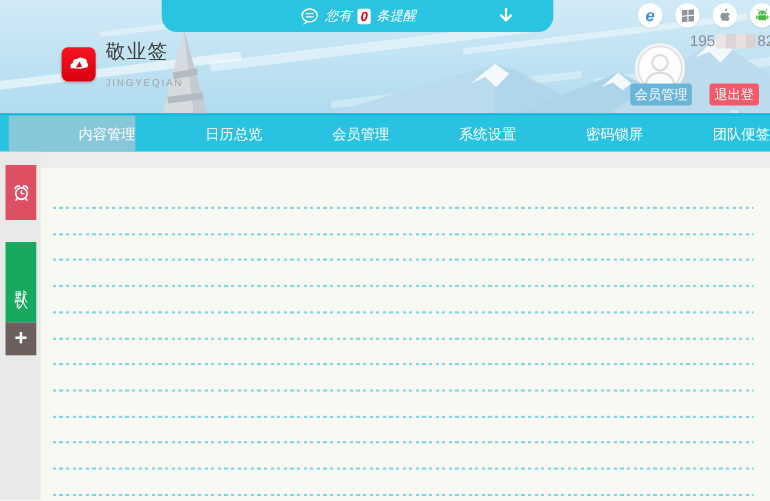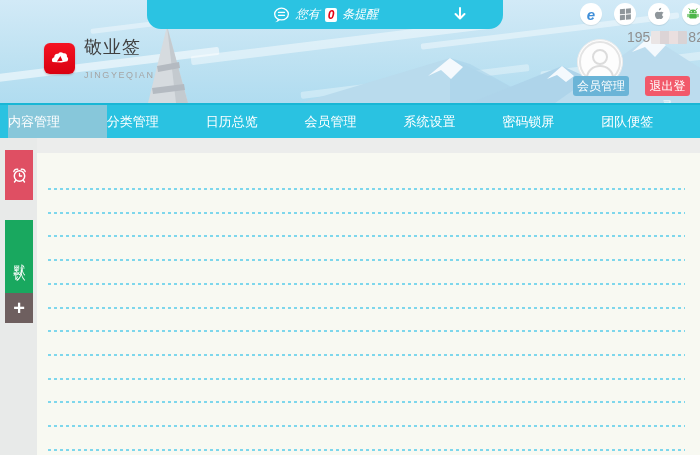--- a/index.html
+++ b/index.html
@@ -7,21 +7,21 @@
   body { font-family:"Liberation Sans","DejaVu Sans",sans-serif; }
   .app { position:relative; width:700px; height:455px; overflow:hidden; background:#ecedec; }
 
   
   .header { position:absolute; top:0; left:0; width:700px; height:103px;
     background:linear-gradient(180deg,#d2eaf7 0%,#bfe2f2 55%,#b0dcf0 100%); overflow:hidden; }
   .scenery { position:absolute; inset:0; }
   .streak { position:absolute; background:rgba(255,255,255,.55); transform:rotate(-7deg); border-radius:2px; }
   .mountains { position:absolute; left:0; bottom:0; width:700px; height:103px; }
 
-  .logo-group { position:absolute; left:0; top:37px; display:flex; align-items:center; gap:9px;padding-left:44px; }
+  .logo-group { position:absolute; left:12px; top:37px; display:flex; align-items:center; gap:9px;padding-left:44px; }
   .logo-badge { width:31px; height:31px; border-radius:6px;
     background:linear-gradient(180deg,#f51322,#d90010); display:flex; align-items:center; justify-content:center;
     box-shadow:0 1px 2px rgba(120,0,0,.25); }
   .app-name { font-size:18px; color:#404040; letter-spacing:1px; line-height:20px; }
   .app-name-latin { font-size:9px; color:#a5a5a5; letter-spacing:1.6px; margin-top:13px; }
 
   .banner { position:absolute; left:147px; top:0; width:356px; height:29px; background:#2bc3e2;
     border-radius:0 0 14px 14px; display:flex; align-items:center; justify-content:center; gap:5px;
     color:#fff; font-size:12px; cursor:pointer;font-style:italic; }
   .banner .count { background:#fff; color:#e60012; font-weight:bold; font-size:12px;
@@ -42,21 +42,21 @@
     filter:blur(.7px); }
 
   .btn { position:absolute; top:76px; height:20px; border:none; border-radius:3px; color:#fff;
     font-size:12px; font-family:inherit; cursor:pointer; line-height:20px; text-align:center; }
   .btn-member { left:573px; width:56px; background:#6ab4d7; }
   .btn-logout { left:645px; width:45px; background:#f2596a; }
 
   
   .nav { position:absolute; top:103px; left:0; width:700px; height:35px; background:#2ac2e1;
     border-top:2px solid #19b6d5; display:flex; padding-left:8px; }
-  .tab { flex:1; text-align:left; line-height:33px; font-size:13px; color:#fff; cursor:pointer; }
+  .tab { flex:1; text-align:right; line-height:33px; font-size:13px; color:#fff; cursor:pointer; }
   .tab.active { background:#87c7da; }
 
   
   .body { position:absolute; top:138px; left:0; width:700px; height:317px; background:#ecedec; }
   .side { position:absolute; left:0; top:0; width:37px; height:317px; background:#e8eae9; }
   .side-btn { position:absolute; left:5px; width:28px; border:none; cursor:pointer; color:#fff;
     font-family:inherit; display:flex; align-items:center; justify-content:center; padding:0; }
   .btn-alarm { top:12px; height:50px; background:#df4f63; }
   .btn-default { top:82px; height:73px; background:#19a85f; font-size:12px;
     writing-mode:vertical-rl; letter-spacing:5px; text-indent:5px; }
@@ -169,21 +169,20 @@
       <span class="mosaic"></span>
       <span>82</span>
     </div>
 
     <button class="btn btn-member">会员管理</button>
     <button class="btn btn-logout">退出登录</button>
   </div>
 
   <div class="nav">
     <div class="tab active">内容管理</div>
-    <div class="tab">分类管理</div>
     <div class="tab">日历总览</div>
     <div class="tab">会员管理</div>
     <div class="tab">系统设置</div>
     <div class="tab">密码锁屏</div>
     <div class="tab">团队便签</div>
   </div>
 
   <div class="body">
     <div class="side">
       <button class="side-btn btn-alarm">

